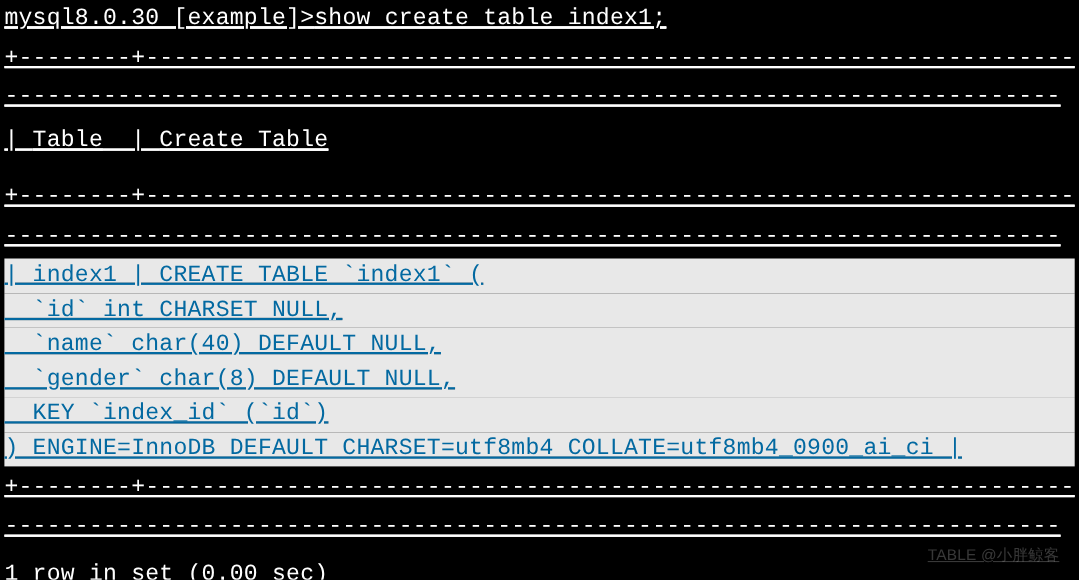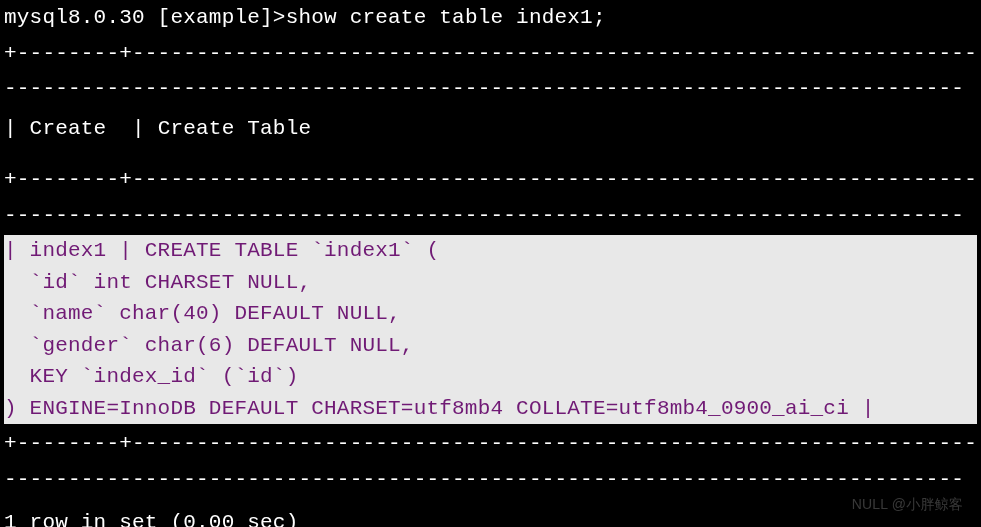--- a/index.html
+++ b/index.html
@@ -1,18 +1,19 @@
 <!DOCTYPE html>
 <html><head>
   <meta charset="utf-8">
   <style>
     * {
       margin: 0;
       padding: 0;
       box-sizing: border-box;
+      text-decoration: underline;
     }
     body {
       background-color: #000000;
       color: #ffffff;
       font-family: "Courier New", Consolas, monospace;
       font-size: 21px;
       line-height: 1.5;
       width: 981px;
       height: 527px;
       overflow: hidden;
@@ -28,21 +29,21 @@
       margin-top: 8px;
       margin-bottom: 8px;
     }
     .separator {
       white-space: pre;
       margin-top: 4px;
       margin-bottom: 4px;
     }
     .highlighted {
       background-color: #e8e8e8;
-      color: #701a75;
+      color: #0369a1;
       white-space: pre;
       display: block;
       width: 100%;
     }
     .highlighted-wrap {
       white-space: pre-wrap;
     }
     .watermark {
       position: absolute;
       bottom: 12px;
@@ -57,34 +58,34 @@
     }
   </style>
 </head>
 <body>
 
 <div class="line"><span>mysql8.0.30 [example]&gt;</span><span>show create table index1;</span></div>
 
 <div class="separator">+--------+------------------------------------------------------------------</div>
 <div class="separator">---------------------------------------------------------------------------</div>
 
-<div class="header-row">| <span>Create</span>  | <span>Create Table</span></div>
+<div class="header-row">| <span>Table</span>  | <span>Create Table</span></div>
 
 <div class="gap"></div>
 
 <div class="separator">+--------+------------------------------------------------------------------</div>
 <div class="separator">---------------------------------------------------------------------------</div>
 
 <div class="highlighted">| index1 | CREATE TABLE `index1` (</div>
 <div class="highlighted">  `id` int CHARSET NULL,</div>
 <div class="highlighted">  `name` char(40) DEFAULT NULL,</div>
-<div class="highlighted">  `gender` char(6) DEFAULT NULL,</div>
+<div class="highlighted">  `gender` char(8) DEFAULT NULL,</div>
 <div class="highlighted">  KEY `index_id` (`id`)</div>
 <div class="highlighted highlighted-wrap">) ENGINE=InnoDB DEFAULT CHARSET=utf8mb4 COLLATE=utf8mb4_0900_ai_ci |</div>
 
 <div class="separator">+--------+------------------------------------------------------------------</div>
 <div class="separator">---------------------------------------------------------------------------</div>
 
 <div class="gap"></div>
 
 <div class="line">1 row in set (0.00 sec)</div>
 
-<div class="watermark">NULL @小胖鲸客</div>
+<div class="watermark">TABLE @小胖鲸客</div>
 
 </body></html>

